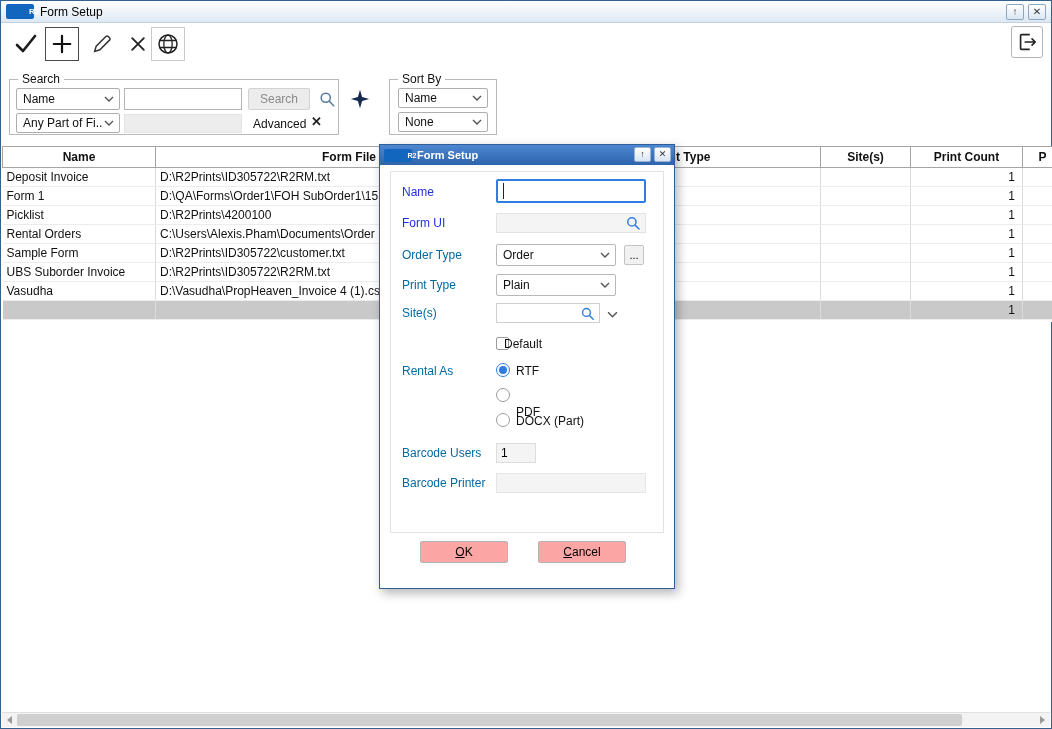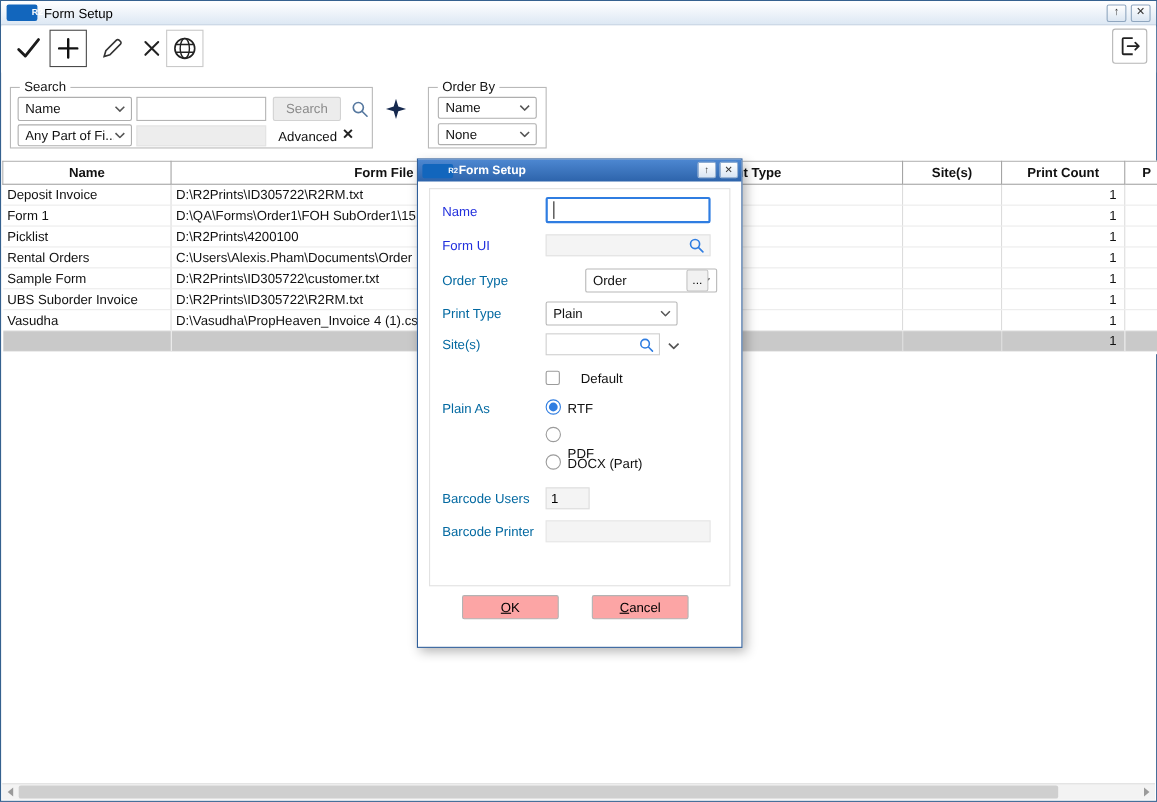--- a/index.html
+++ b/index.html
@@ -141,21 +141,21 @@
     padding:0 3px 0 0;
   }
   #formUiWrap { top:68px; width:150px; height:20px; background:#f4f4f4; border:1px solid #e2e2e2; }
   #sitesWrap  { top:158px; width:104px; height:20px; background:#fff; border:1px solid #cfcfcf; }
   .fieldwrap input { flex:1; min-width:0; border:none; background:transparent; font:inherit; padding:0 4px; }
 
   .dcombo {
     position:absolute; left:116px; width:120px; height:22px; border:1px solid #b8b8b8;
     background:#fff; display:flex; align-items:center; padding:0 16px 0 6px; border-radius:2px;
   }
-  #orderCombo { top:99px;margin-left:36px; } #printCombo { top:129px; }
+  #orderCombo { top:99px; } #printCombo { top:129px; }
   .dcombo .chev { position:absolute; right:5px; top:50%; margin-top:-3px; display:flex; }
   .morebtn {
     position:absolute; left:244px; top:100px; width:20px; height:20px;
     background:#f1f1f1; border:1px solid #c4c4c4; font:inherit; font-size:11px; line-height:1; border-radius:2px;
   }
   .siteschev { position:absolute; left:227px; top:166px; display:flex; }
 
   .checkbox { position:absolute; left:116px; top:192px; width:13px; height:13px; border:1px solid #9b9b9b; border-radius:2px; background:#fff; }
   .dtext { position:absolute; }
 
@@ -254,21 +254,21 @@
             <path d="M1 1l4 4 4-4" fill="none" stroke="#555" stroke-width="1.4"></path>
           </svg>
         </span>
     </span>
     <input class="sinput2" disabled="" value="" style="">
     <span class="advlabel">Advanced</span>
     <span class="advclear">✕</span>
   </div>
 
   <div class="group" id="sortgroup">
-    <span class="grouplabel">Order By</span>
+    <span class="grouplabel">Sort By</span>
     <span class="combo" id="sortcombo1">
       <span class="cval">Name</span>
       <span class="chev">
           <svg width="10" height="6" viewBox="0 0 10 6">
             <path d="M1 1l4 4 4-4" fill="none" stroke="#555" stroke-width="1.4"></path>
           </svg>
         </span>
     </span>
     <span class="combo" id="sortcombo2">
       <span class="cval">None</span>
@@ -433,23 +433,23 @@
           <path d="M14.8 14.8L20 20" stroke="#2f7de1" stroke-width="2" stroke-linecap="round"></path>
         </svg>
     </span>
     <span class="siteschev">
         <svg width="11" height="7" viewBox="0 0 10 6">
           <path d="M1 1l4 4 4-4" fill="none" stroke="#555" stroke-width="1.4"></path>
         </svg>
       </span>
 
     <span class="checkbox"></span>
-    <span class="dtext" style="left:148px; top:192px">Default</span>
-
-    <span class="dlabel" style="top:219px">Plain As</span>
+    <span class="dtext" style="left:124px; top:192px">Default</span>
+
+    <span class="dlabel" style="top:219px">Rental As</span>
     <span class="radio sel" id="radioRtf"></span>
     <span class="dtext" style="left:136px; top:219px">RTF</span>
     <span class="radio" id="radioPdf"></span>
     <span class="dtext" style="left:136px; top:260px">PDF</span>
     <span class="radio" id="radioDocx"></span>
     <span class="dtext" style="left:136px; top:269px">DOCX (Part)</span>
 
     <span class="dlabel" style="top:301px">Barcode Users</span>
     <input class="dinput" id="bcInput" value="1" style="">
 

